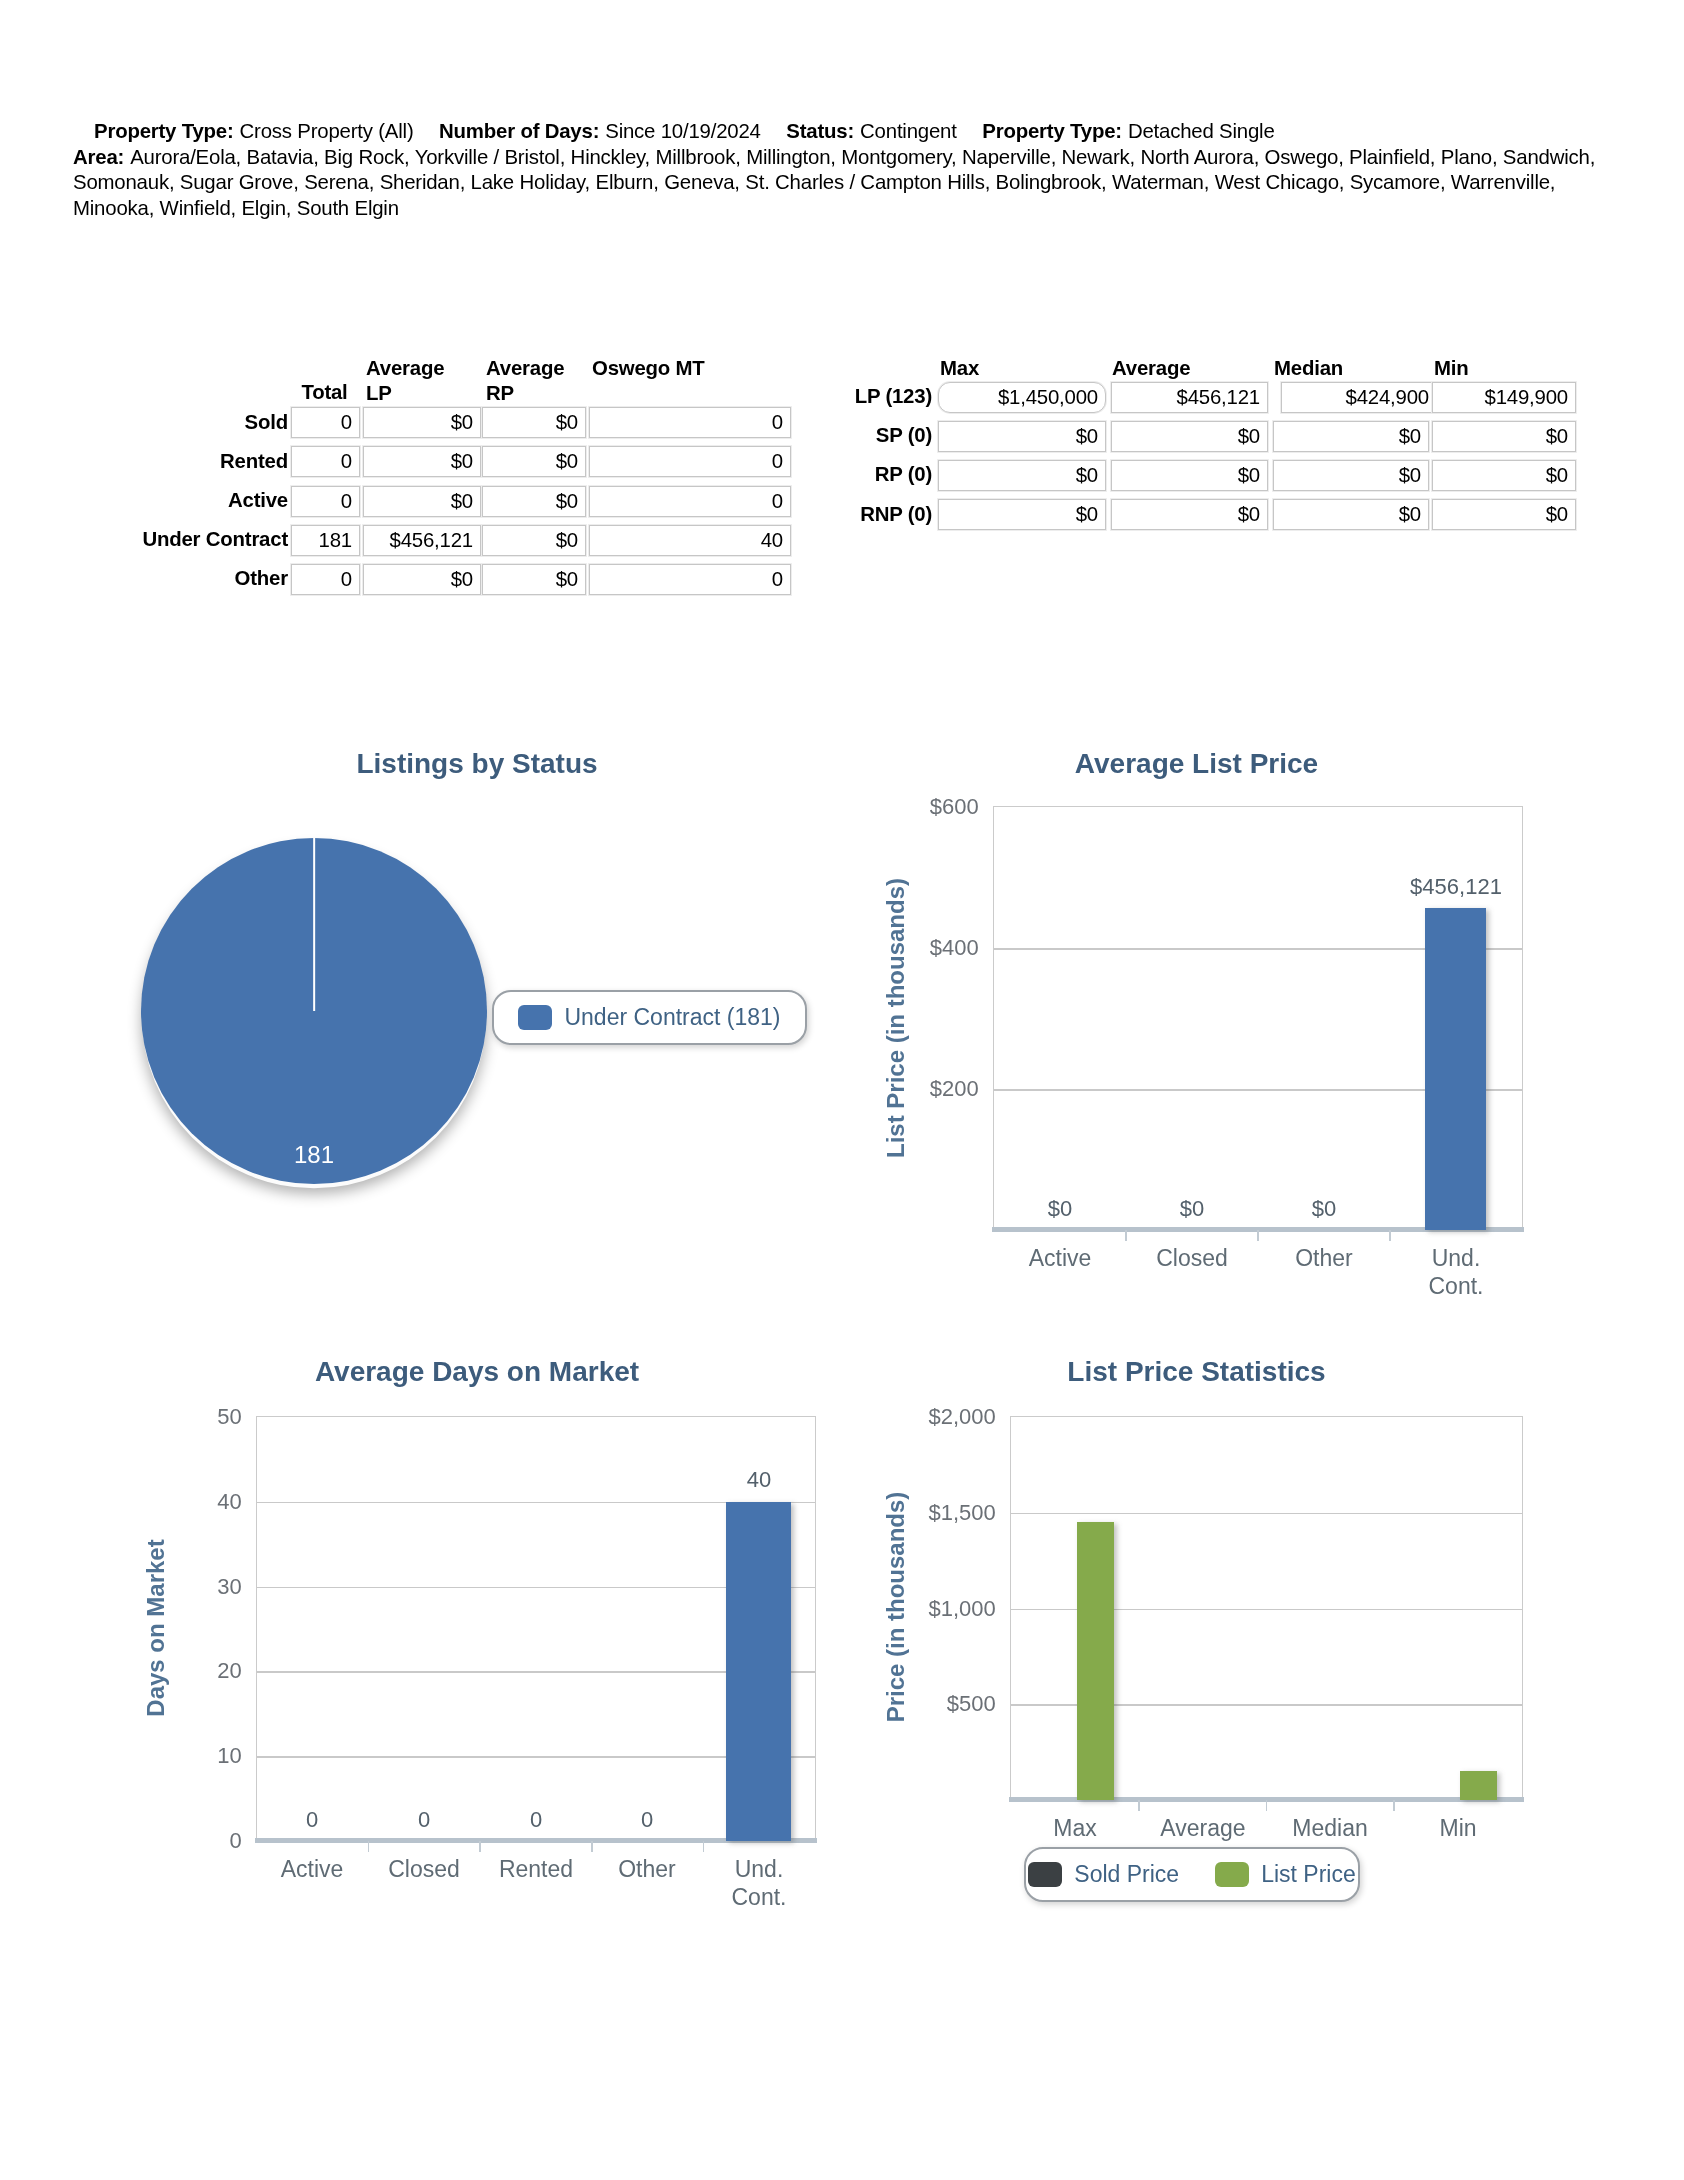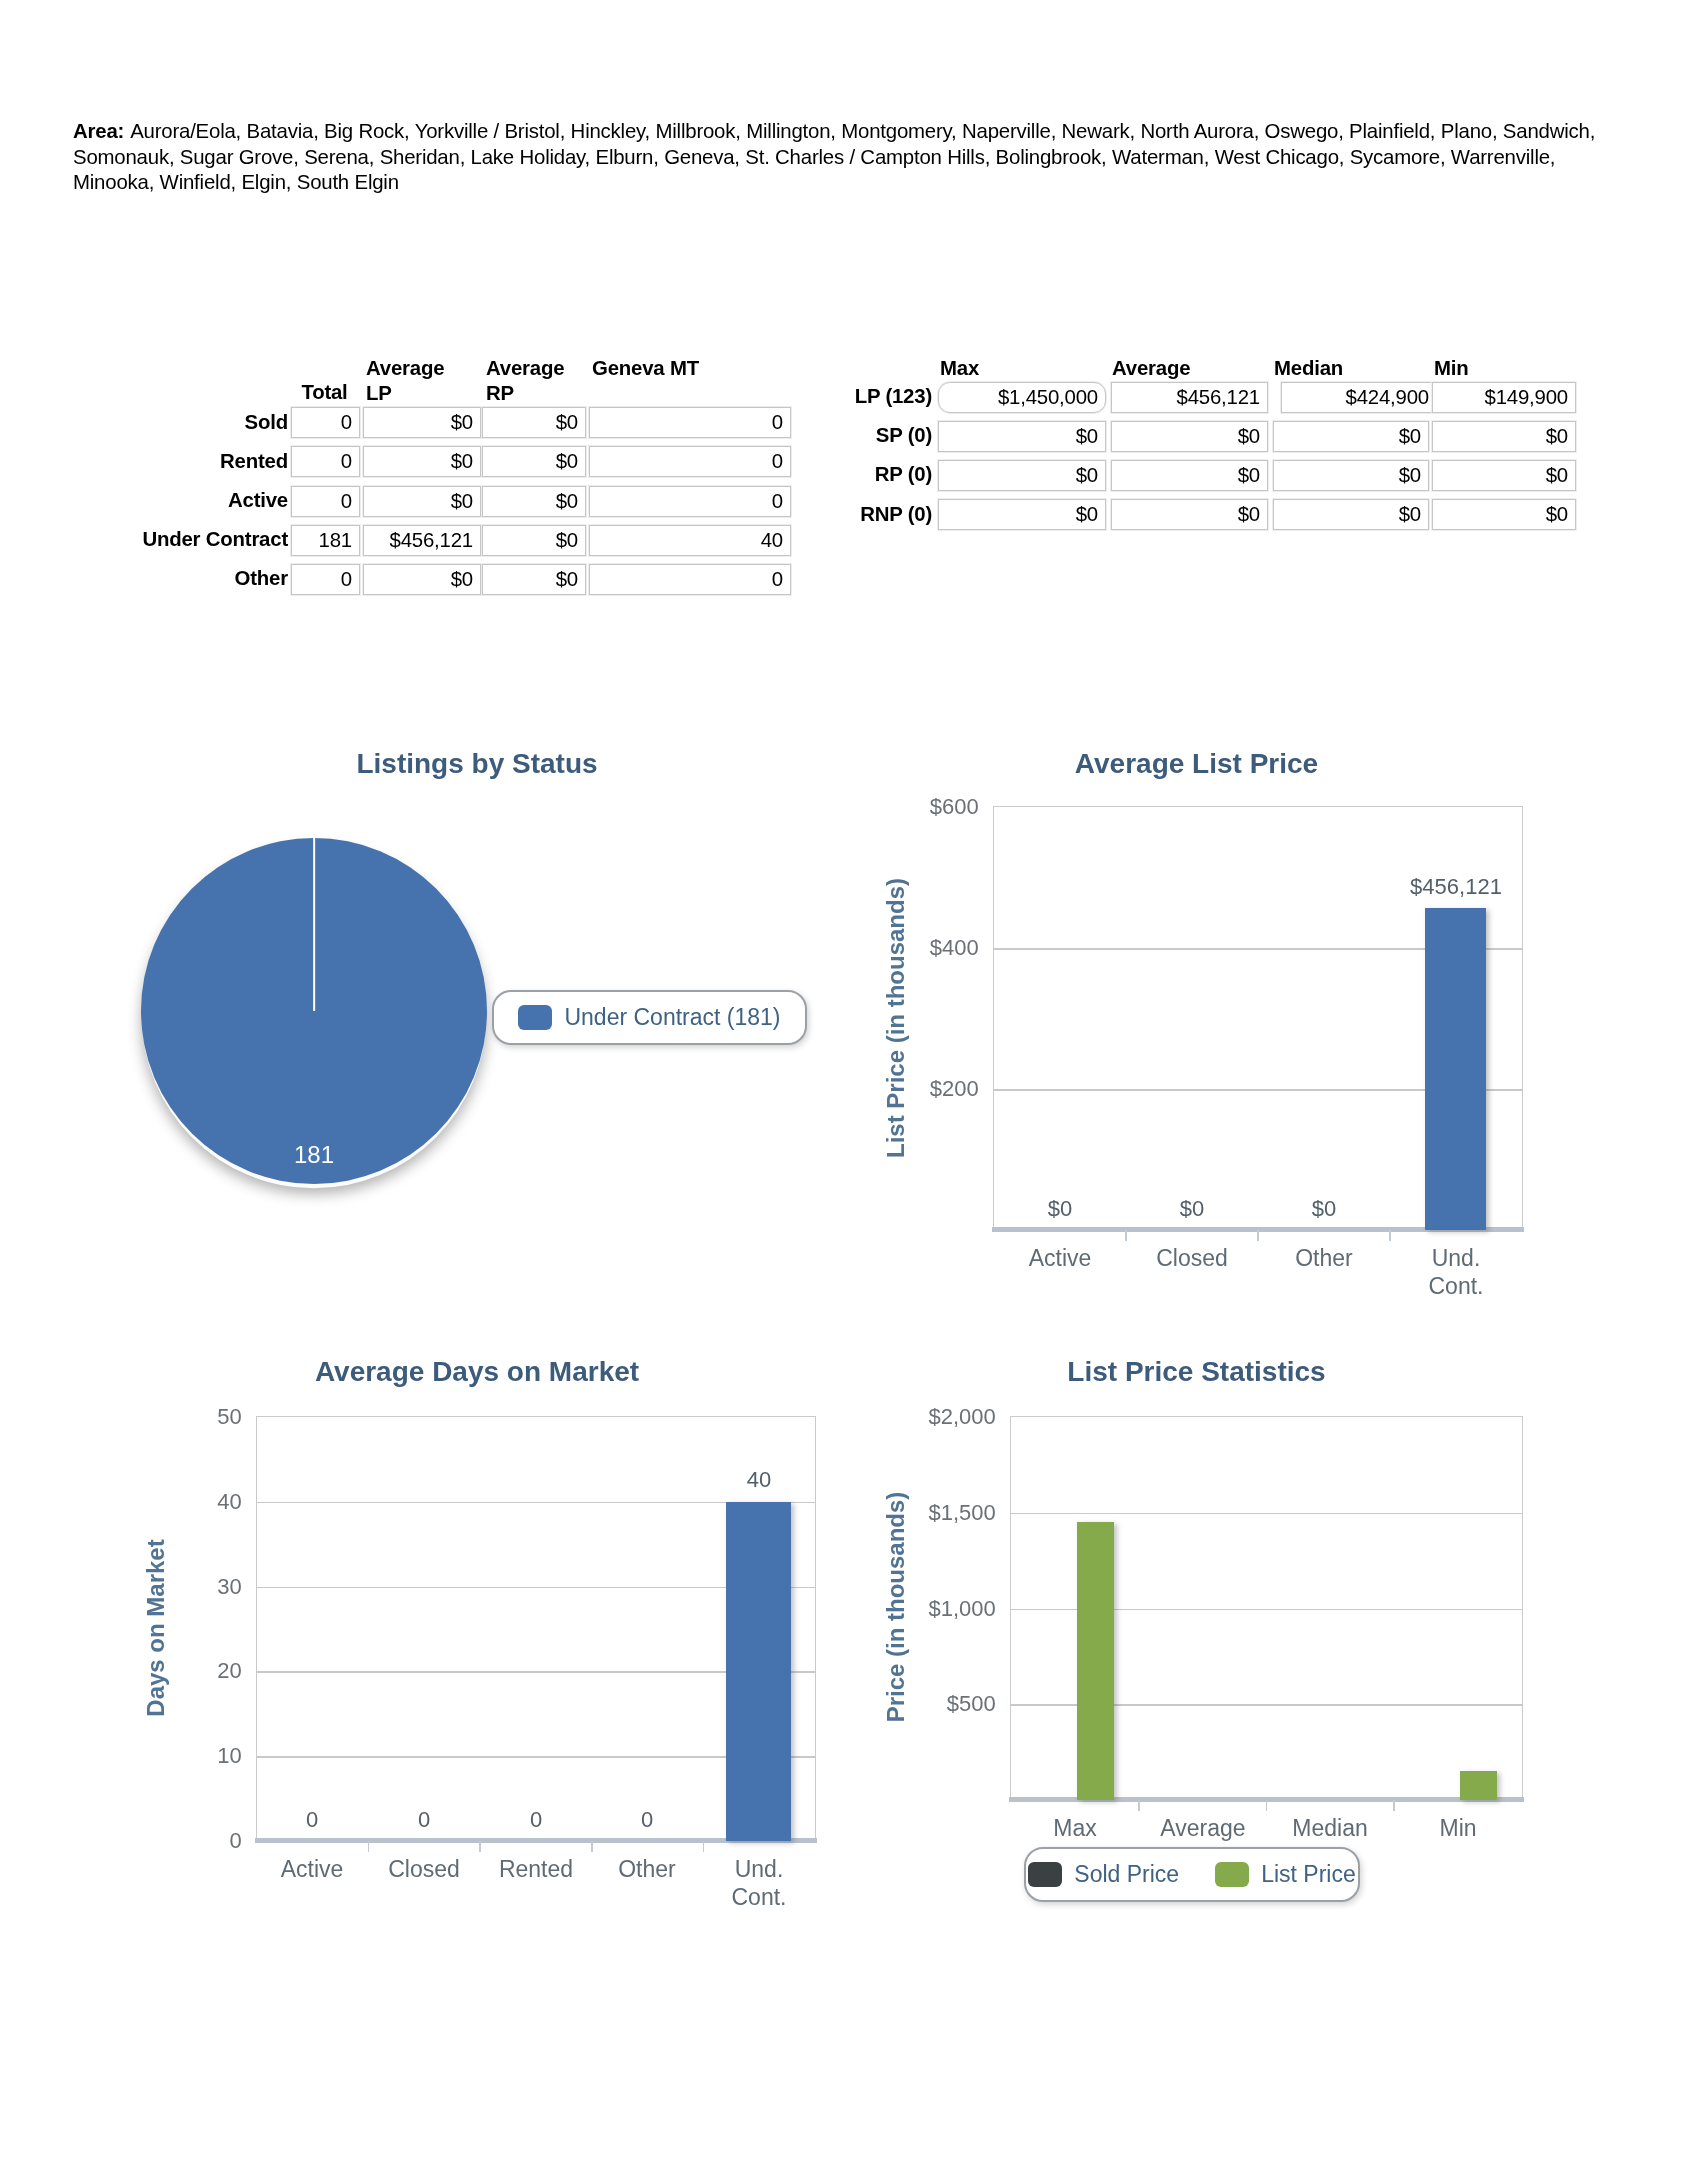--- a/index.html
+++ b/index.html
@@ -44,30 +44,31 @@
   .legend-box { position:absolute; border:2.6px solid #9aa0a6; border-radius:19px; background:#fff;
                 box-shadow:1.7px 2.6px 6px rgba(0,0,0,0.18); display:flex; align-items:center; justify-content:center; gap:12px; }
   .legend-box .swatch { width:34px; height:25.6px; border-radius:6px; flex:0 0 auto; }
   .legend-box .legend-text { font-size:23px; color:#3f6284; white-space:nowrap; }
   .legend-item { display:flex; align-items:center; gap:12px; margin:0 12px; }
 </style>
 </head>
 <body>
 
 <div class="abs" id="header">
+  <p class="line1"><span class="pair"><b>Property Type:</b><span>Cross Property (All)</span></span><span class="pair"><b>Number of Days:</b><span>Since 10/19/2024</span></span><span class="pair"><b>Status:</b><span>Contingent</span></span><span class="pair"><b>Property Type:</b><span>Detached Single</span></span></p>
   <p><b class="area-label">Area:</b><span>Aurora/Eola, Batavia, Big Rock, Yorkville / Bristol, Hinckley, Millbrook, Millington, Montgomery, Naperville, Newark, North Aurora, Oswego, Plainfield, Plano, Sandwich, Somonauk, Sugar Grove, Serena, Sheridan, Lake Holiday, Elburn, Geneva, St. Charles / Campton Hills, Bolingbrook, Waterman, West Chicago, Sycamore, Warrenville, Minooka, Winfield, Elgin, South Elgin</span></p>
 </div>
 
 <div>
   <div class="th" style="left:291px; top:380px; width:67px; text-align:center;">Total</div>
   <div class="th pre" style="left:366px; top:356px;">Average
 LP</div>
   <div class="th pre" style="left:486px; top:356px;">Average
 RP</div>
-  <div class="th" style="left:592px; top:356px;">Geneva MT</div>
+  <div class="th" style="left:592px; top:356px;">Oswego MT</div>
 
   <div class="rowlab" style="left:85px; top:411px; width:203px;">Sold</div>
   <div class="cell" style="left:291px; top:407px; width:60px;">0</div>
   <div class="cell" style="left:363px; top:407px; width:109px;">$0</div>
   <div class="cell" style="left:482px; top:407px; width:95px;">$0</div>
   <div class="cell" style="left:589px; top:407px; width:193px;">0</div>
 
   <div class="rowlab" style="left:85px; top:450px; width:203px;">Rented</div>
   <div class="cell" style="left:291px; top:446px; width:60px;">0</div>
   <div class="cell" style="left:363px; top:446px; width:109px;">$0</div>

